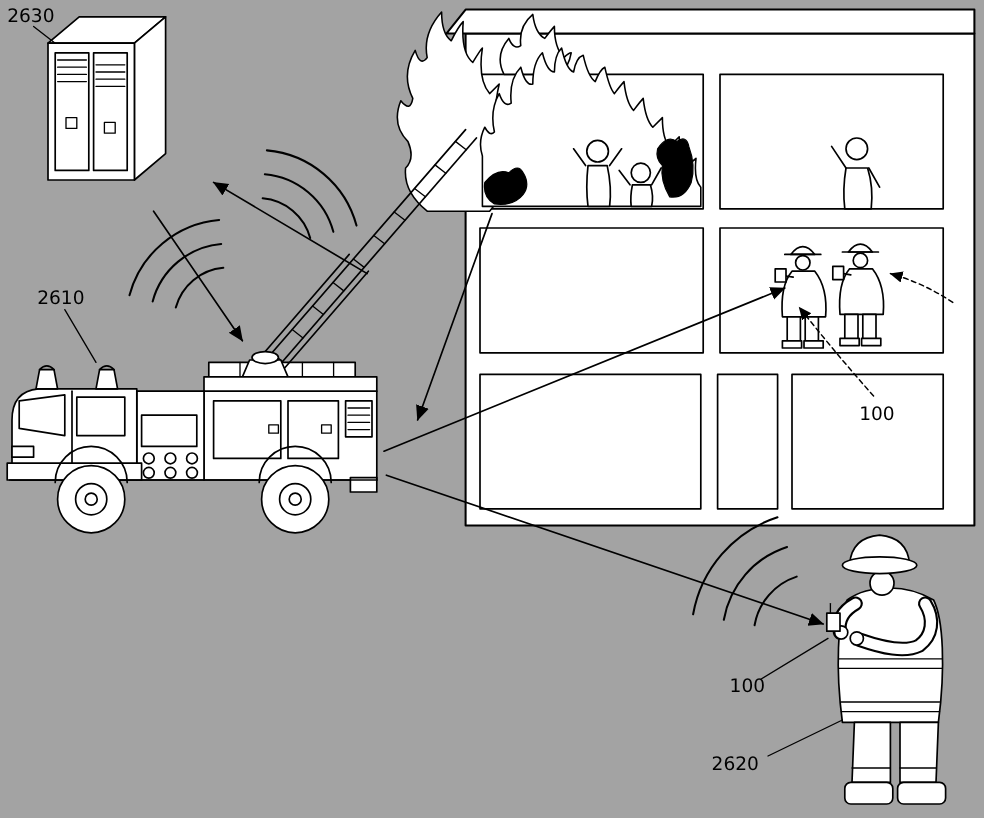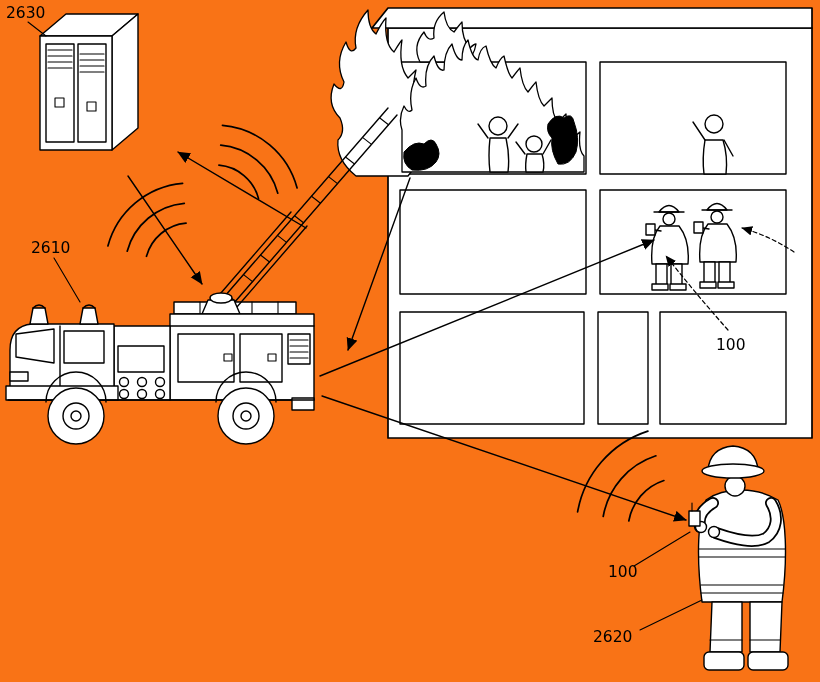--- a/index.html
+++ b/index.html
@@ -1,16 +1,16 @@
 <!DOCTYPE html>
 <html><head>
 <meta charset="utf-8">
 <style>
   html,body{margin:0;padding:0;background:#ffffff;}
-  .stage{position:relative;width:820px;height:682px;background:#f97316;overflow:hidden;}
+  .stage{position:relative;width:820px;height:682px;background:#a3a3a3;overflow:hidden;}
   svg{display:block;}
   .ln{stroke:#000;fill:none;stroke-width:1.4;stroke-linecap:round;stroke-linejoin:round;}
   .thick{stroke-width:1.7;}
   .thin{stroke-width:1.1;}
   .fw{fill:#fff;}
   .fb{fill:#000;stroke:#000;stroke-width:1;}
   .dash{stroke-dasharray:4 3;stroke-width:1.2;}
   .ref{font-family:"DejaVu Sans",sans-serif;font-size:15.5px;fill:#000;stroke:none;}
 </style>
 </head>

